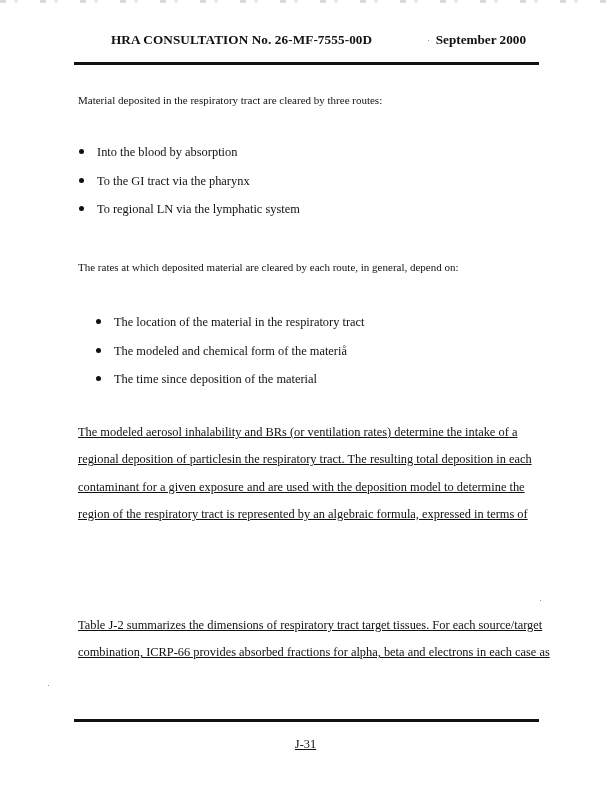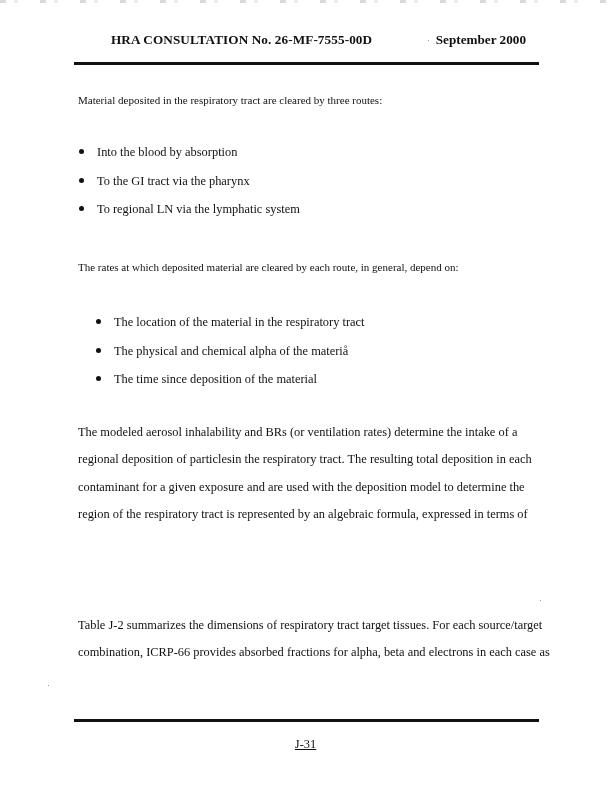--- a/index.html
+++ b/index.html
@@ -7,21 +7,21 @@
          font-family: "Liberation Serif", "DejaVu Serif", serif; color: #111; }
   .scan-edge { position: absolute; left: 0; top: 0; width: 611px; height: 3px;
                background: repeating-linear-gradient(90deg, #bbb 0 6px, transparent 6px 14px, #ddd 14px 18px, transparent 18px 40px); opacity: .55; }
   .header { position: absolute; left: 78px; top: 32px; width: 462px; font-weight: bold; font-size: 13.2px; }
   .header .left { position: absolute; left: 0; top: 0; letter-spacing: 0.1px; margin-left: 33px; }
   .header .right { position: absolute; right: 14px; top: 0; }
   .rule { position: absolute; left: 74px; width: 465px; height: 3px; background: #111; }
   .rule.top { top: 62px; }
   .rule.bottom { top: 719px; }
   .text { position: absolute; font-size: 11px; white-space: nowrap; }
-  .para { position: absolute; left: 78px; width: 470px; font-size: 12.4px; }
+  .para { position: absolute; left: 78px; width: 470px; font-size: 12.4px; text-decoration: underline; }
   .para .line { display: block; height: 27.3px; line-height: 14px; white-space: nowrap; }
   .bullet-list { position: absolute; margin: 0; padding: 0; list-style: none; font-size: 12.4px; }
   .bullet-list li { height: 28.5px; white-space: nowrap; position: relative; }
   .bullet-list .dot { position: absolute; left: 0; top: 4px; width: 5px; height: 5px; border-radius: 50%; background: #111; }
   .bullet-list .label { position: absolute; left: 18px; top: 0; }
   .list1 { left: 79px; top: 145px; }
   .list2 { left: 96px; top: 315px; }
   .page-num { position: absolute; left: 0; width: 611px; top: 737px; text-align: center; font-size: 12.4px; text-decoration: underline; }
   .speck { position: absolute; width: 1px; height: 1px; background: #999; }
 </style>
@@ -55,21 +55,21 @@
 
 <div class="text" style="left:78px; top:261px;">The rates at which deposited material are cleared by each route, in general, depend on:</div>
 
 <ul class="bullet-list list2">
   <li>
     <span class="dot"></span>
     <span class="label">The location of the material in the respiratory tract</span>
   </li>
   <li>
     <span class="dot"></span>
-    <span class="label">The physical and chemical alpha of the materiå</span>
+    <span class="label">The modeled and chemical form of the materiå</span>
   </li>
   <li>
     <span class="dot"></span>
     <span class="label">The time since deposition of the material</span>
   </li>
 </ul>
 
 <div class="para" style="top:425px;">
   <span class="line">The modeled aerosol inhalability and BRs (or ventilation rates) determine the intake of a</span>
   <span class="line">regional deposition of particlesin the respiratory tract.  The resulting total deposition in each</span>

